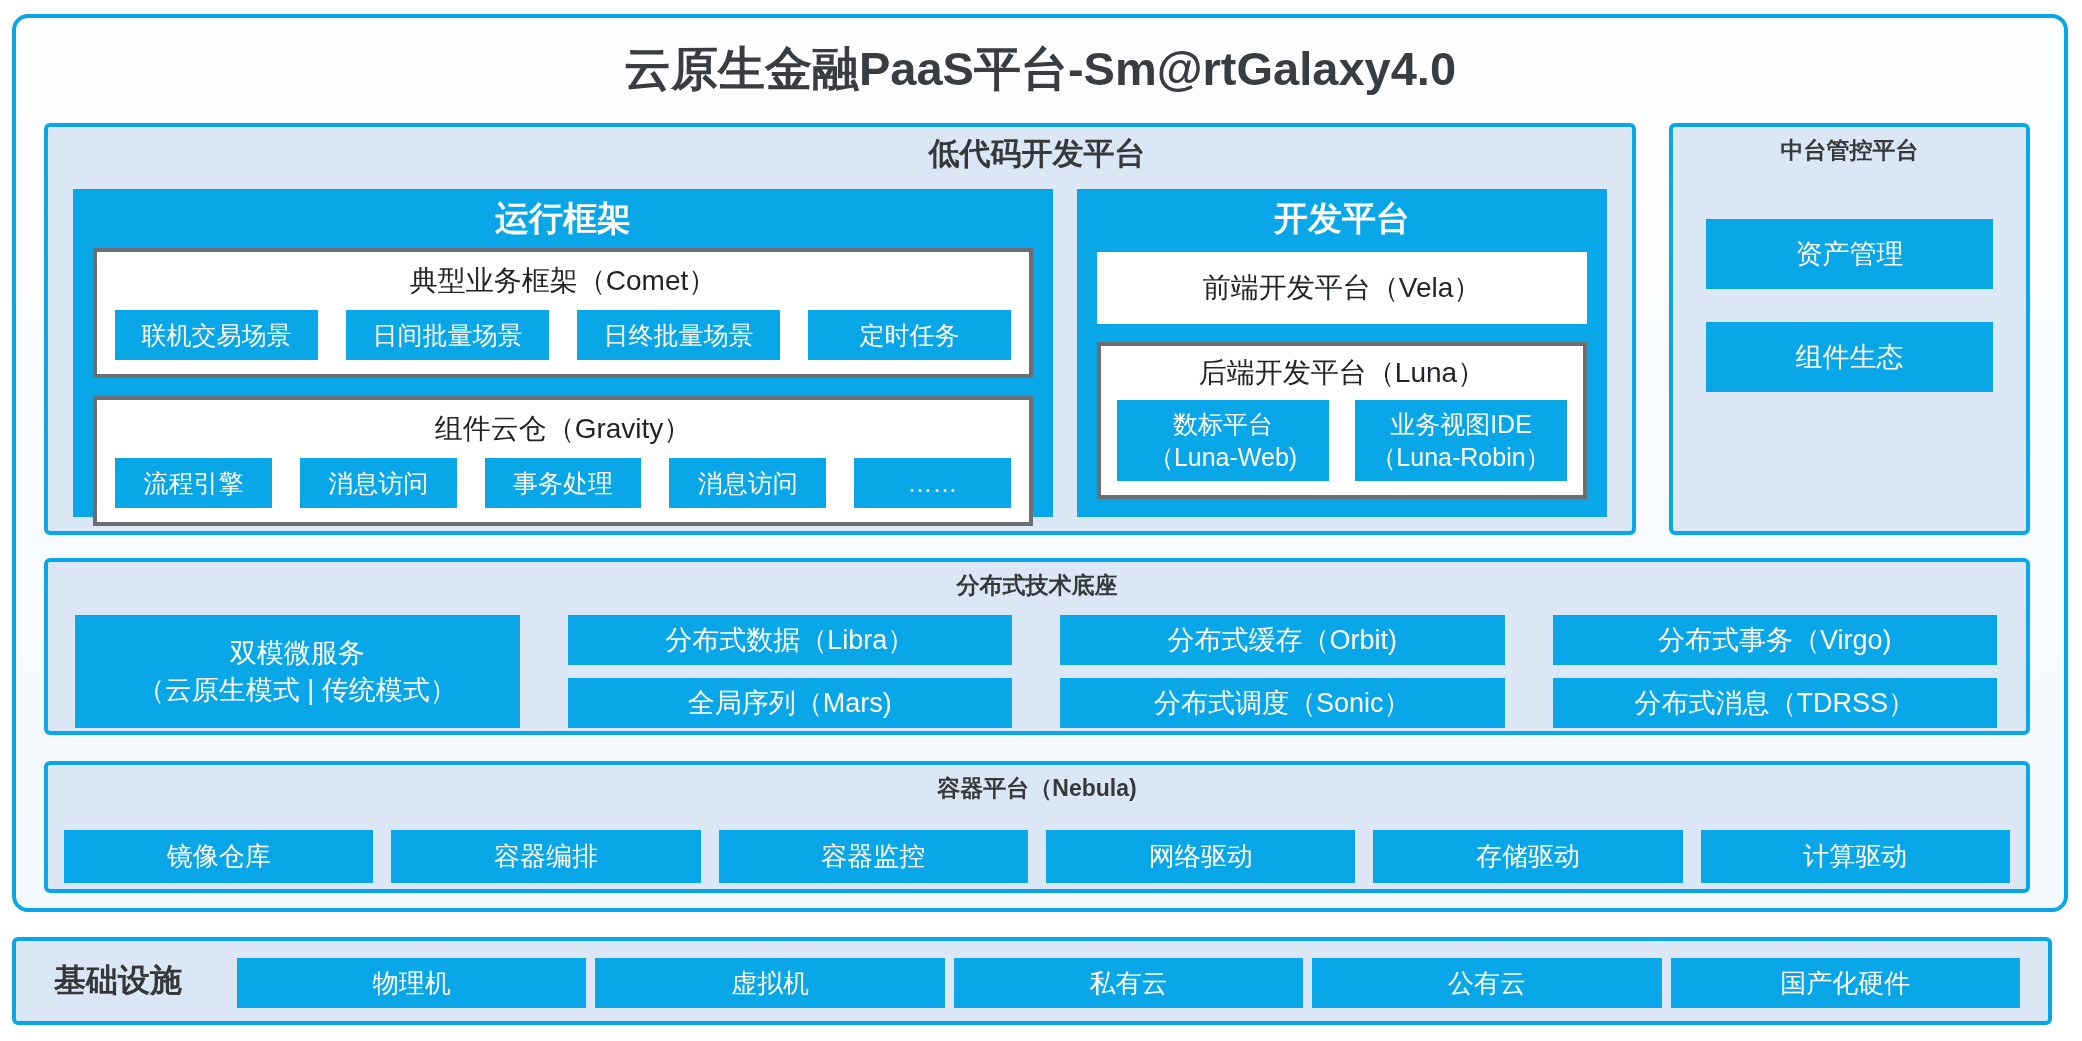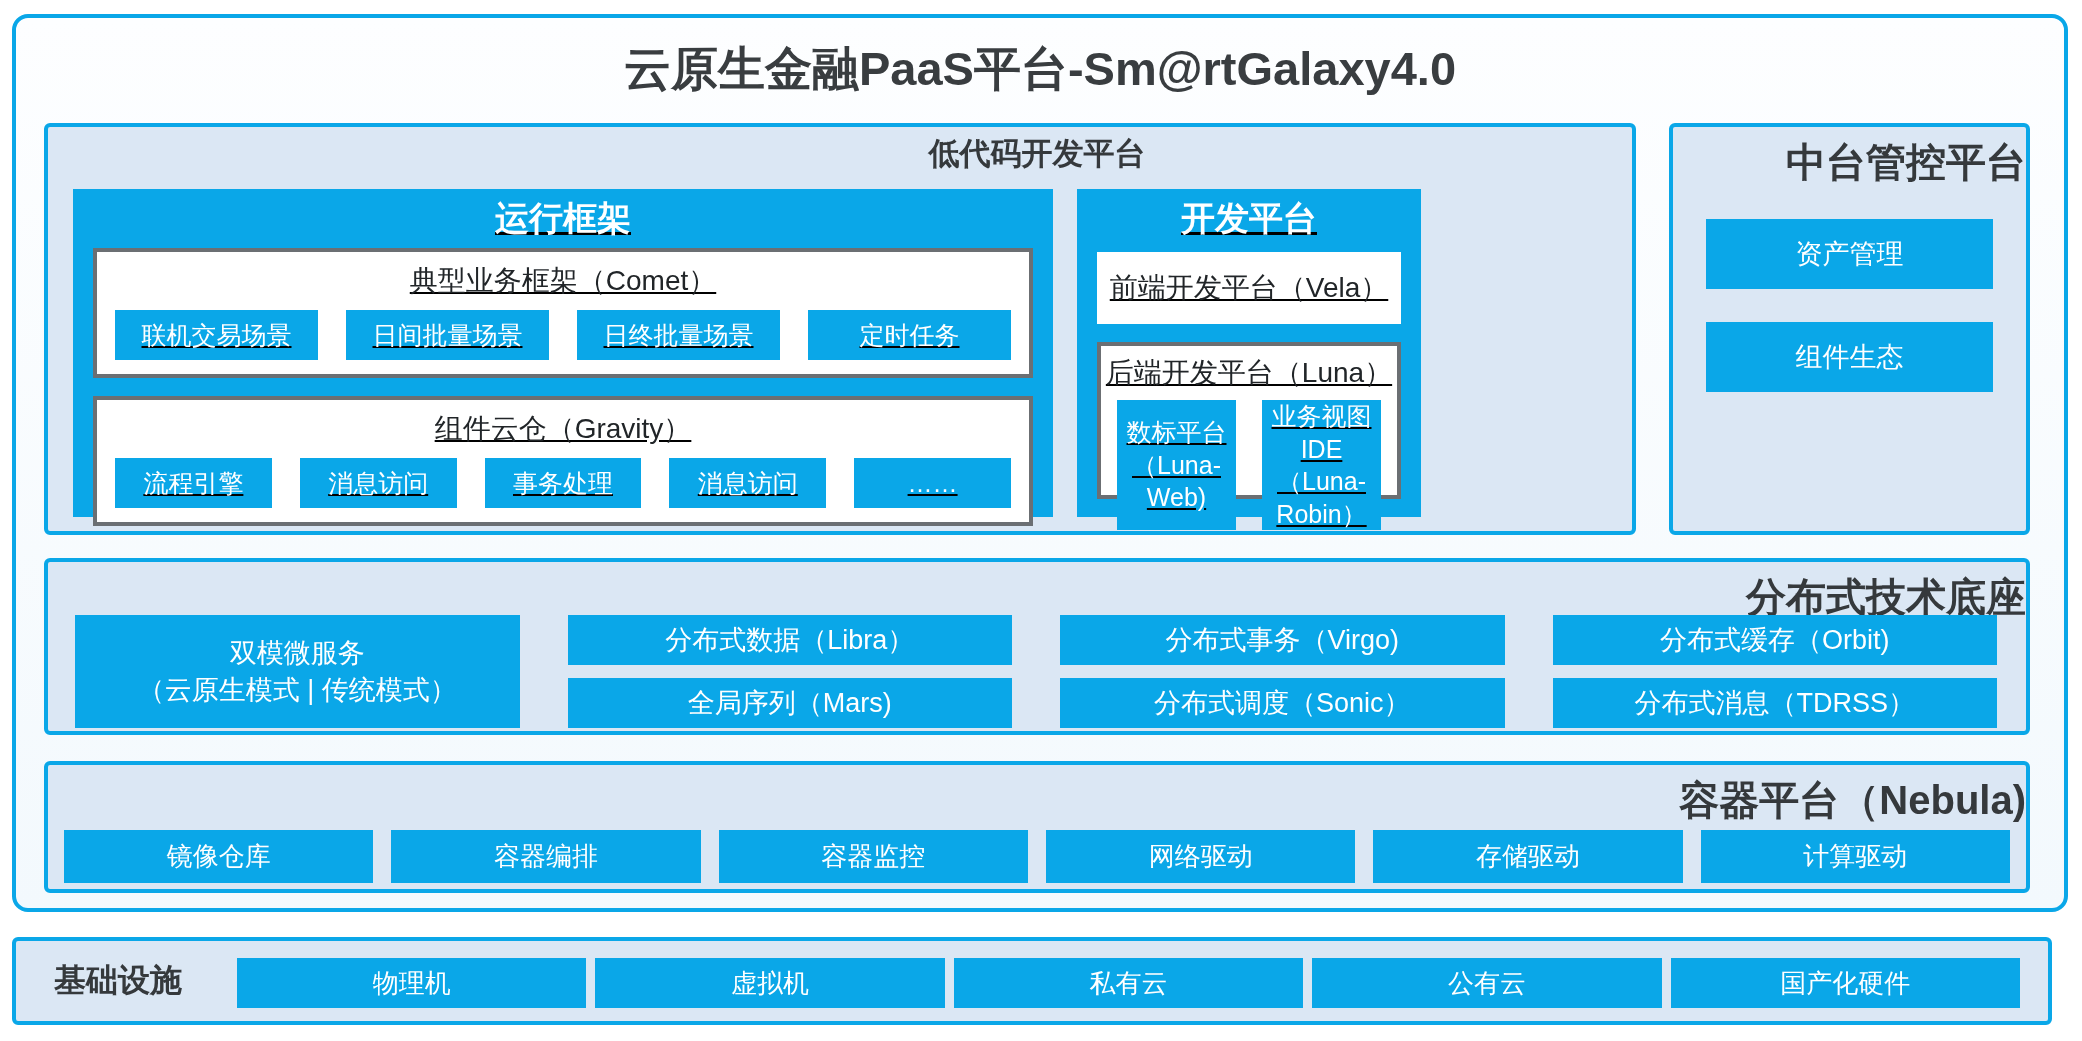--- a/index.html
+++ b/index.html
@@ -14,27 +14,27 @@
   .canvas{position:relative;width:2082px;height:1041px;background:#ffffff;overflow:hidden;}
 
   .frame{position:absolute;left:12px;top:14px;width:2056px;height:898px;
     border:4px solid var(--blue);border-radius:16px;
     background:linear-gradient(180deg,#fdfeff 0%,#f3f9fd 100%);}
 
   .page-title{position:absolute;top:20px;left:0;width:100%;text-align:center;
     font-size:47px;font-weight:700;color:#393d40;}
 
   .panel{position:absolute;background:var(--panel);border:4px solid var(--blue);border-radius:6px;}
-  .panel-title{text-align:right;font-size:40px;font-weight:700;color:var(--dark);padding-top:8px;}
+  .panel-title{text-align:center;font-size:23px;font-weight:700;color:var(--dark);padding-top:8px;}
 
   
   .panel-lowcode{left:28px;top:105px;width:1592px;height:412px;}
   .lowcode-title{position:absolute;left:-4px;top:6px;width:1986px;text-align:center;
     font-size:31px;font-weight:700;color:var(--dark);}
-  .lowcode-cols{position:absolute;left:25px;top:62px;width:1348px;height:328px;display:flex;gap:24px;text-decoration:underline;}
+  .lowcode-cols{position:absolute;left:25px;top:62px;width:1534px;height:328px;display:flex;gap:24px;}
   .bluepanel{background:var(--blue);display:flex;flex-direction:column;}
   .bp-runtime{width:980px;}
   .bp-dev{flex:1;}
   .bluepanel-title{text-align:center;color:#fff;font-size:34px;font-weight:700;padding:7px 0 6px;}
 
   .whitebox{background:#ffffff;border:4px solid var(--grayborder);margin:0 20px;padding:4px 18px 14px;}
   .whitebox + .whitebox{margin-top:18px;}
   .whitebox-title{text-align:center;font-size:28px;color:var(--boxtext);padding:6px 0 10px;}
   .btnrow{display:flex;gap:28px;}
   .btn{background:var(--blue);color:#ffffff;display:flex;flex-direction:column;
@@ -141,22 +141,22 @@
     </section>
 
     <section class="panel panel-distributed">
       <div class="panel-title">分布式技术底座</div>
       <div class="dist-grid">
         <div class="btn btn-dual">
           <span>双模微服务</span>
           <span>（云原生模式 | 传统模式）</span>
         </div>
         <div class="btn">分布式数据（Libra）</div>
+        <div class="btn">分布式缓存（Orbit)</div>
         <div class="btn">分布式事务（Virgo)</div>
-        <div class="btn">分布式缓存（Orbit)</div>
         <div class="btn">全局序列（Mars)</div>
         <div class="btn">分布式调度（Sonic）</div>
         <div class="btn">分布式消息（TDRSS）</div>
       </div>
     </section>
 
     <section class="panel panel-container">
       <div class="panel-title">容器平台（Nebula)</div>
       <div class="cont-row">
         <div class="btn">镜像仓库</div>

